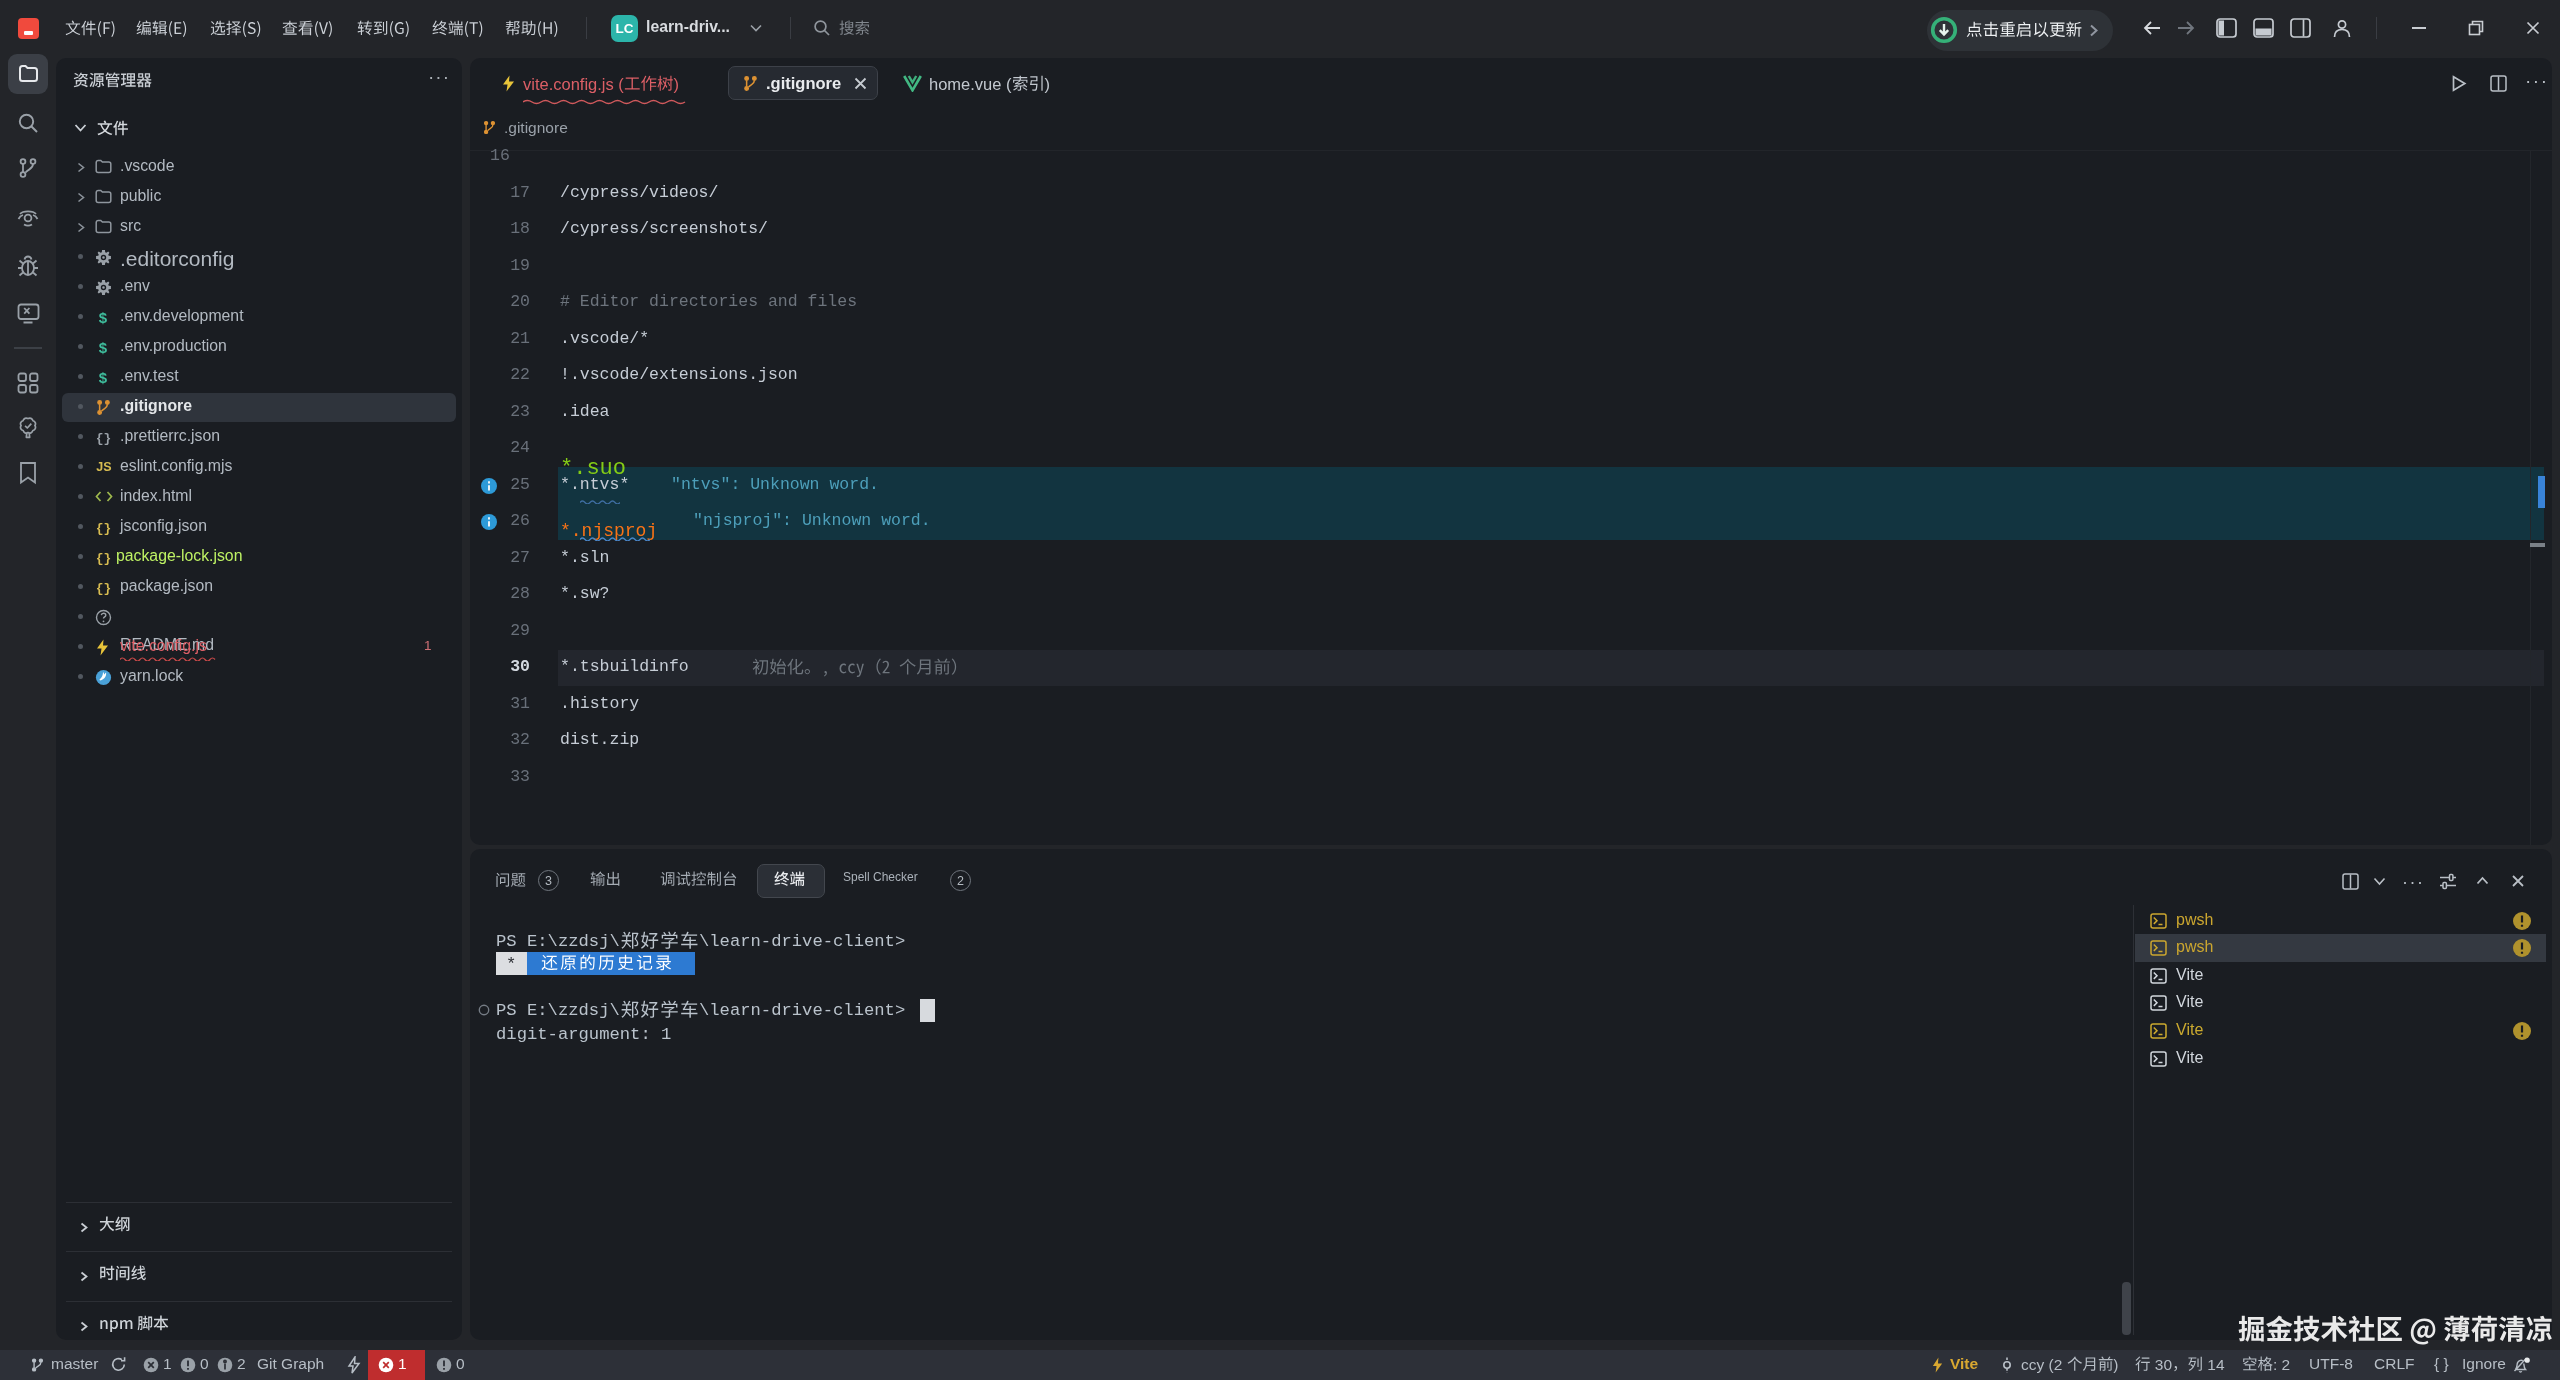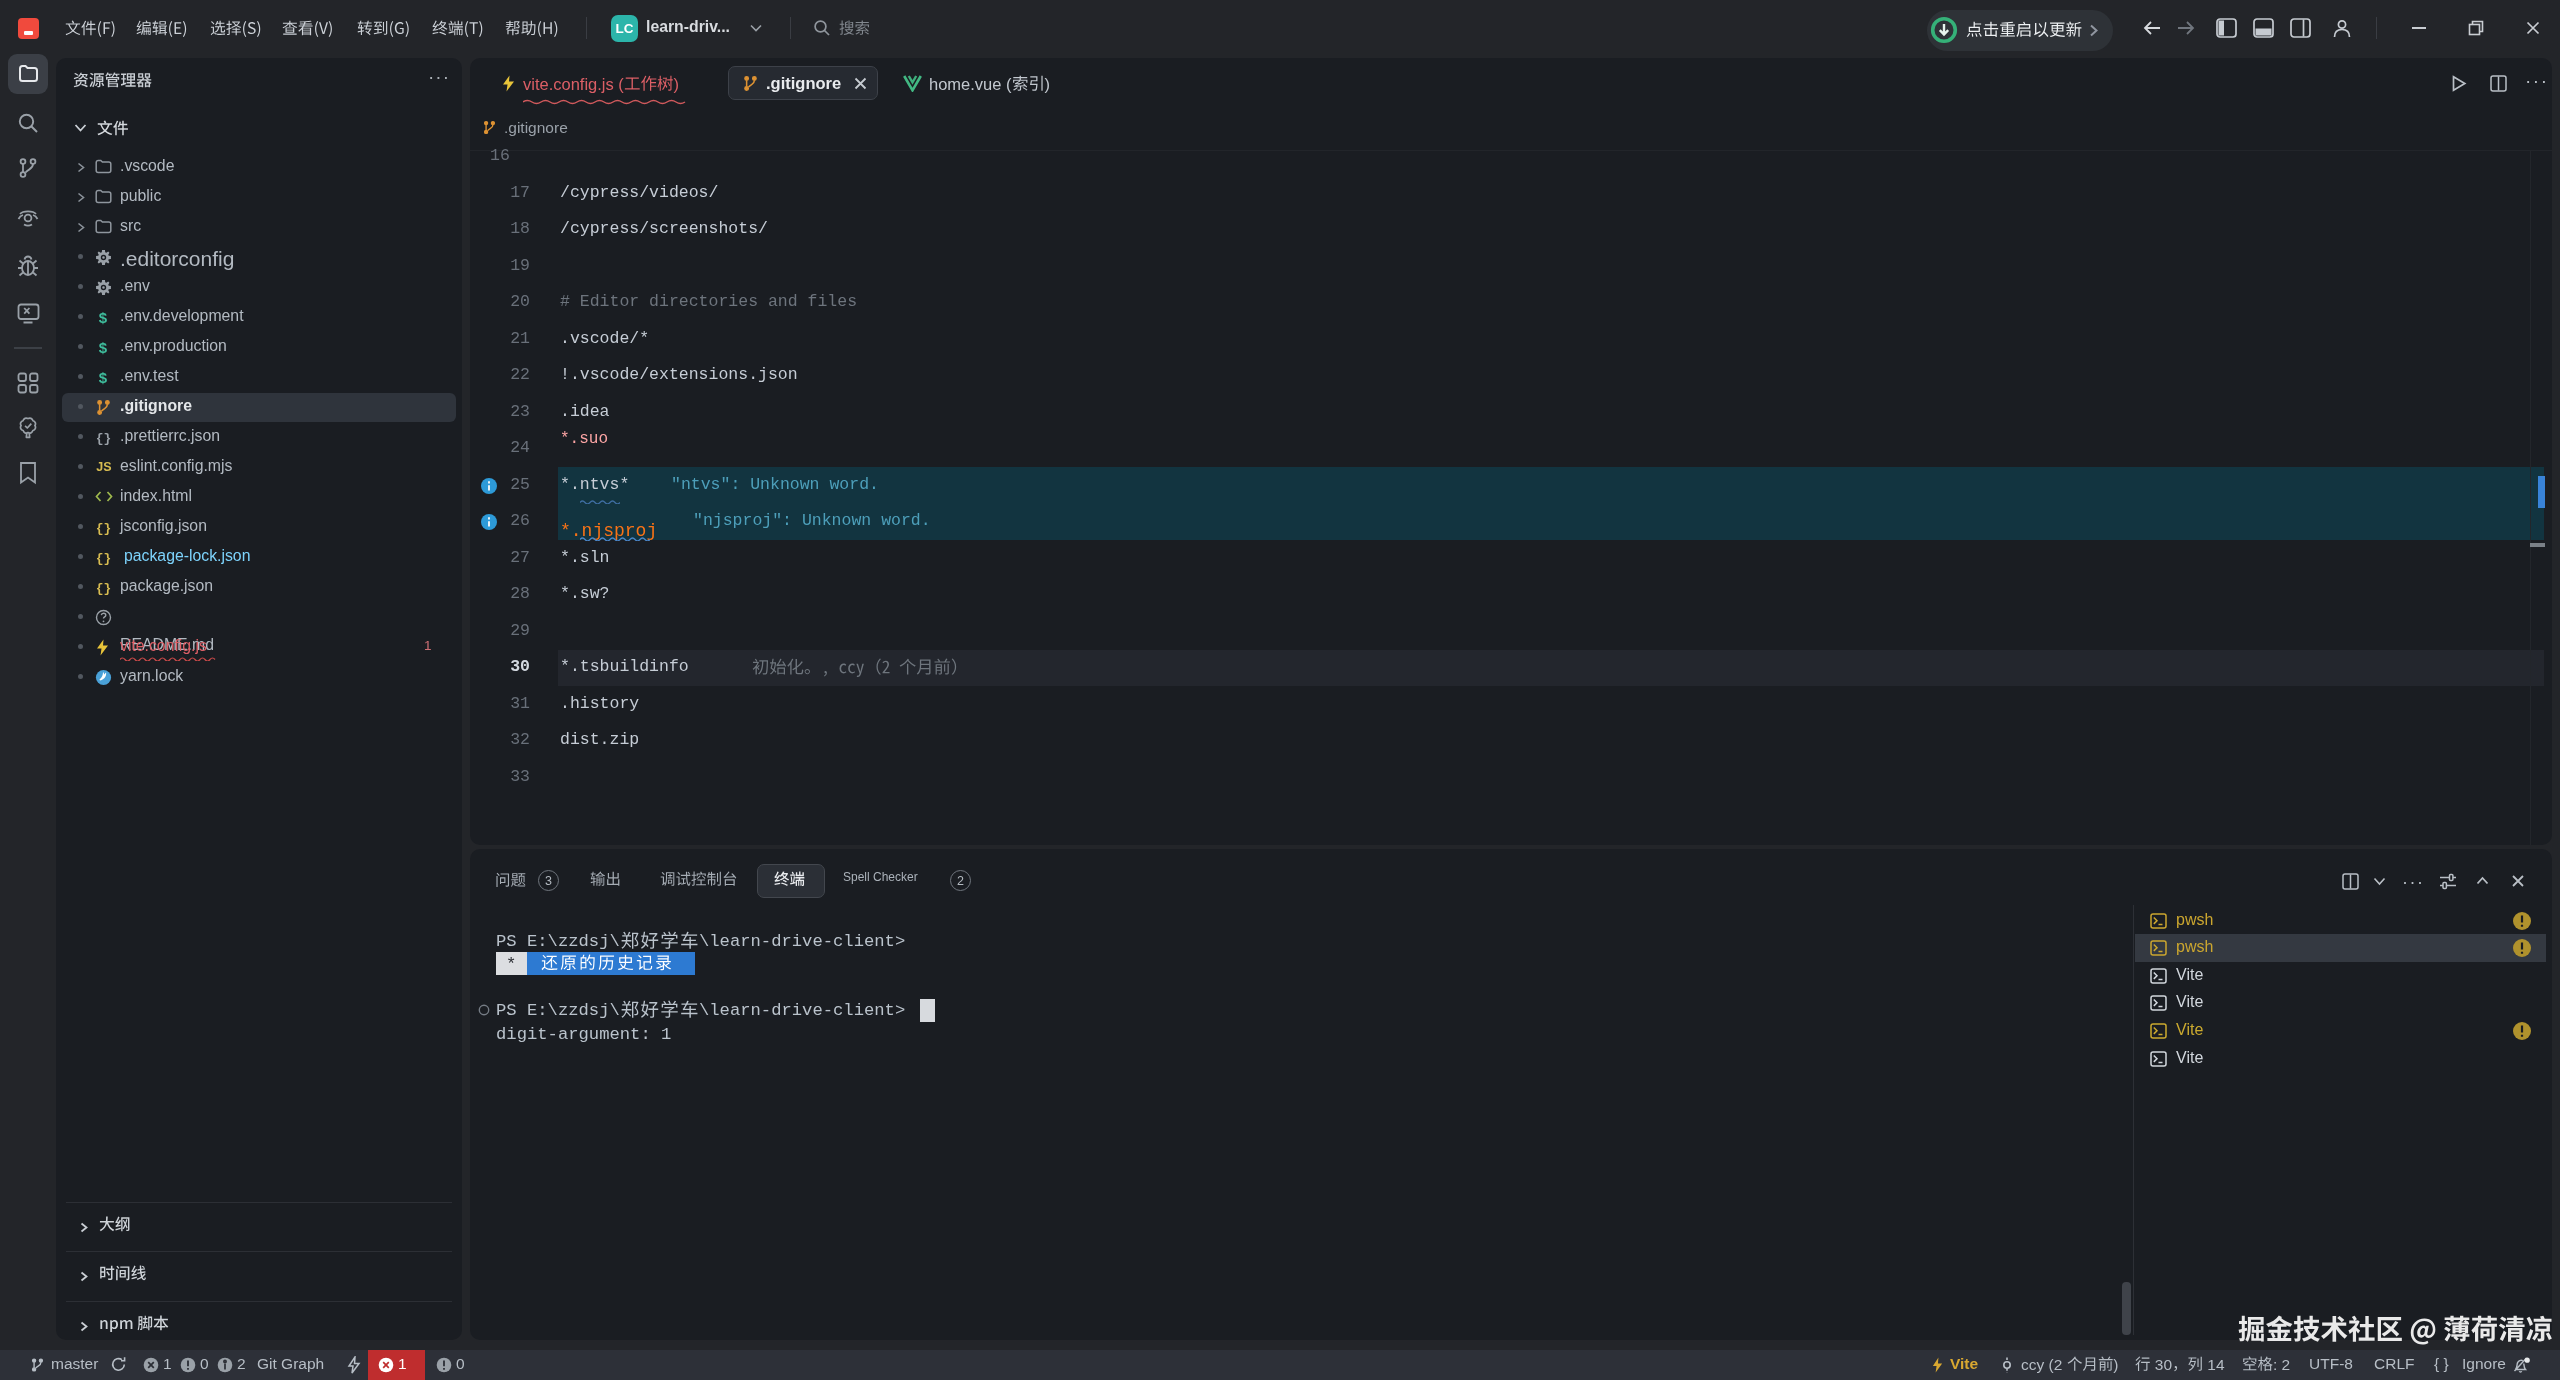--- a/index.html
+++ b/index.html
@@ -262,21 +262,21 @@
 <div class="abs" style="left:64px;top:429px;font-size:15.8px;color:#b3bac2;font-weight:400">index.html</div>
 <div class="abs" style="left:22px;top:466px;width:5px;height:5px;border-radius:2.5px;background:#51575f"></div>
 <svg class="abs" style="left:39px;top:460.5px" width="17" height="16" viewBox="0 0 17 16">
       <text x="8.5" y="12.5" text-anchor="middle" font-family="Liberation Mono" font-size="13" font-weight="bold" fill="#d6bb51">{}</text>
     </svg>
 <div class="abs" style="left:64px;top:459px;font-size:15.8px;color:#b3bac2;font-weight:400">jsconfig.json</div>
 <div class="abs" style="left:22px;top:496px;width:5px;height:5px;border-radius:2.5px;background:#51575f"></div>
 <svg class="abs" style="left:39px;top:490.5px" width="17" height="16" viewBox="0 0 17 16">
       <text x="8.5" y="12.5" text-anchor="middle" font-family="Liberation Mono" font-size="13" font-weight="bold" fill="#d6bb51">{}</text>
     </svg>
-<div class="abs" style="left:68px;top:489px;font-size:15.8px;color:#7dd3fc;font-weight:400">package-lock.json</div>
+<div class="abs" style="left:60px;top:489px;font-size:15.8px;color:#bef264;font-weight:400">package-lock.json</div>
 <div class="abs" style="left:22px;top:526px;width:5px;height:5px;border-radius:2.5px;background:#51575f"></div>
 <svg class="abs" style="left:39px;top:520.5px" width="17" height="16" viewBox="0 0 17 16">
       <text x="8.5" y="12.5" text-anchor="middle" font-family="Liberation Mono" font-size="13" font-weight="bold" fill="#d6bb51">{}</text>
     </svg>
 <div class="abs" style="left:64px;top:519px;font-size:15.8px;color:#b3bac2;font-weight:400">package.json</div>
 <div class="abs" style="left:22px;top:556px;width:5px;height:5px;border-radius:2.5px;background:#51575f"></div>
 <svg class="abs" style="left:39px;top:550.5px" width="17" height="17" viewBox="0 0 17 17" fill="none" stroke="#9aa1a8" stroke-width="1.4">
       <circle cx="8.5" cy="8.5" r="7"></circle>
       <path d="M6.3 6.2 C6.5 4.9 7.4 4.2 8.6 4.2 C9.9 4.2 10.8 5 10.8 6.2 C10.8 7.9 8.5 7.8 8.5 9.6"></path>
       <circle cx="8.5" cy="12.3" r="0.9" fill="#9aa1a8" stroke="none"></circle>
@@ -392,21 +392,21 @@
 <div class="abs mono" style="left:0;top:197.5px;width:60px;text-align:right;font-size:16.5px;color:#69707a;font-weight:400">19</div>
 <div class="abs mono" style="left:0;top:234.0px;width:60px;text-align:right;font-size:16.5px;color:#69707a;font-weight:400">20</div>
 <div class="abs mono" style="left:90px;top:234.0px;font-size:16.5px;color:#6d747d;white-space:pre"># Editor directories and files</div>
 <div class="abs mono" style="left:0;top:270.5px;width:60px;text-align:right;font-size:16.5px;color:#69707a;font-weight:400">21</div>
 <div class="abs mono" style="left:90px;top:270.5px;font-size:16.5px;color:#c6cdd6;white-space:pre">.vscode/*</div>
 <div class="abs mono" style="left:0;top:307.0px;width:60px;text-align:right;font-size:16.5px;color:#69707a;font-weight:400">22</div>
 <div class="abs mono" style="left:90px;top:307.0px;font-size:16.5px;color:#c6cdd6;white-space:pre">!.vscode/extensions.json</div>
 <div class="abs mono" style="left:0;top:343.5px;width:60px;text-align:right;font-size:16.5px;color:#69707a;font-weight:400">23</div>
 <div class="abs mono" style="left:90px;top:343.5px;font-size:16.5px;color:#c6cdd6;white-space:pre">.idea</div>
 <div class="abs mono" style="left:0;top:380.0px;width:60px;text-align:right;font-size:16.5px;color:#69707a;font-weight:400">24</div>
-<div class="abs mono" style="left:90px;top:372px;font-size:16px;color:#fca5a5;white-space:pre">*.suo</div>
+<div class="abs mono" style="left:90px;top:398px;font-size:22px;color:#84cc16;white-space:pre">*.suo</div>
 <div class="abs mono" style="left:0;top:416.5px;width:60px;text-align:right;font-size:16.5px;color:#69707a;font-weight:400">25</div>
 <div class="abs mono" style="left:90px;top:416.5px;font-size:16.5px;color:#c6cdd6;white-space:pre">*.ntvs*</div>
 <div class="abs mono" style="left:0;top:453.0px;width:60px;text-align:right;font-size:16.5px;color:#69707a;font-weight:400">26</div>
 <div class="abs mono" style="left:90px;top:463px;font-size:18px;color:#f97316;white-space:pre">*.njsproj</div>
 <div class="abs mono" style="left:0;top:489.5px;width:60px;text-align:right;font-size:16.5px;color:#69707a;font-weight:400">27</div>
 <div class="abs mono" style="left:90px;top:489.5px;font-size:16.5px;color:#c6cdd6;white-space:pre">*.sln</div>
 <div class="abs mono" style="left:0;top:526.0px;width:60px;text-align:right;font-size:16.5px;color:#69707a;font-weight:400">28</div>
 <div class="abs mono" style="left:90px;top:526.0px;font-size:16.5px;color:#c6cdd6;white-space:pre">*.sw?</div>
 <div class="abs mono" style="left:0;top:562.5px;width:60px;text-align:right;font-size:16.5px;color:#69707a;font-weight:400">29</div>
 <div class="abs mono" style="left:0;top:599.0px;width:60px;text-align:right;font-size:16.5px;color:#d3d9e0;font-weight:700">30</div>

